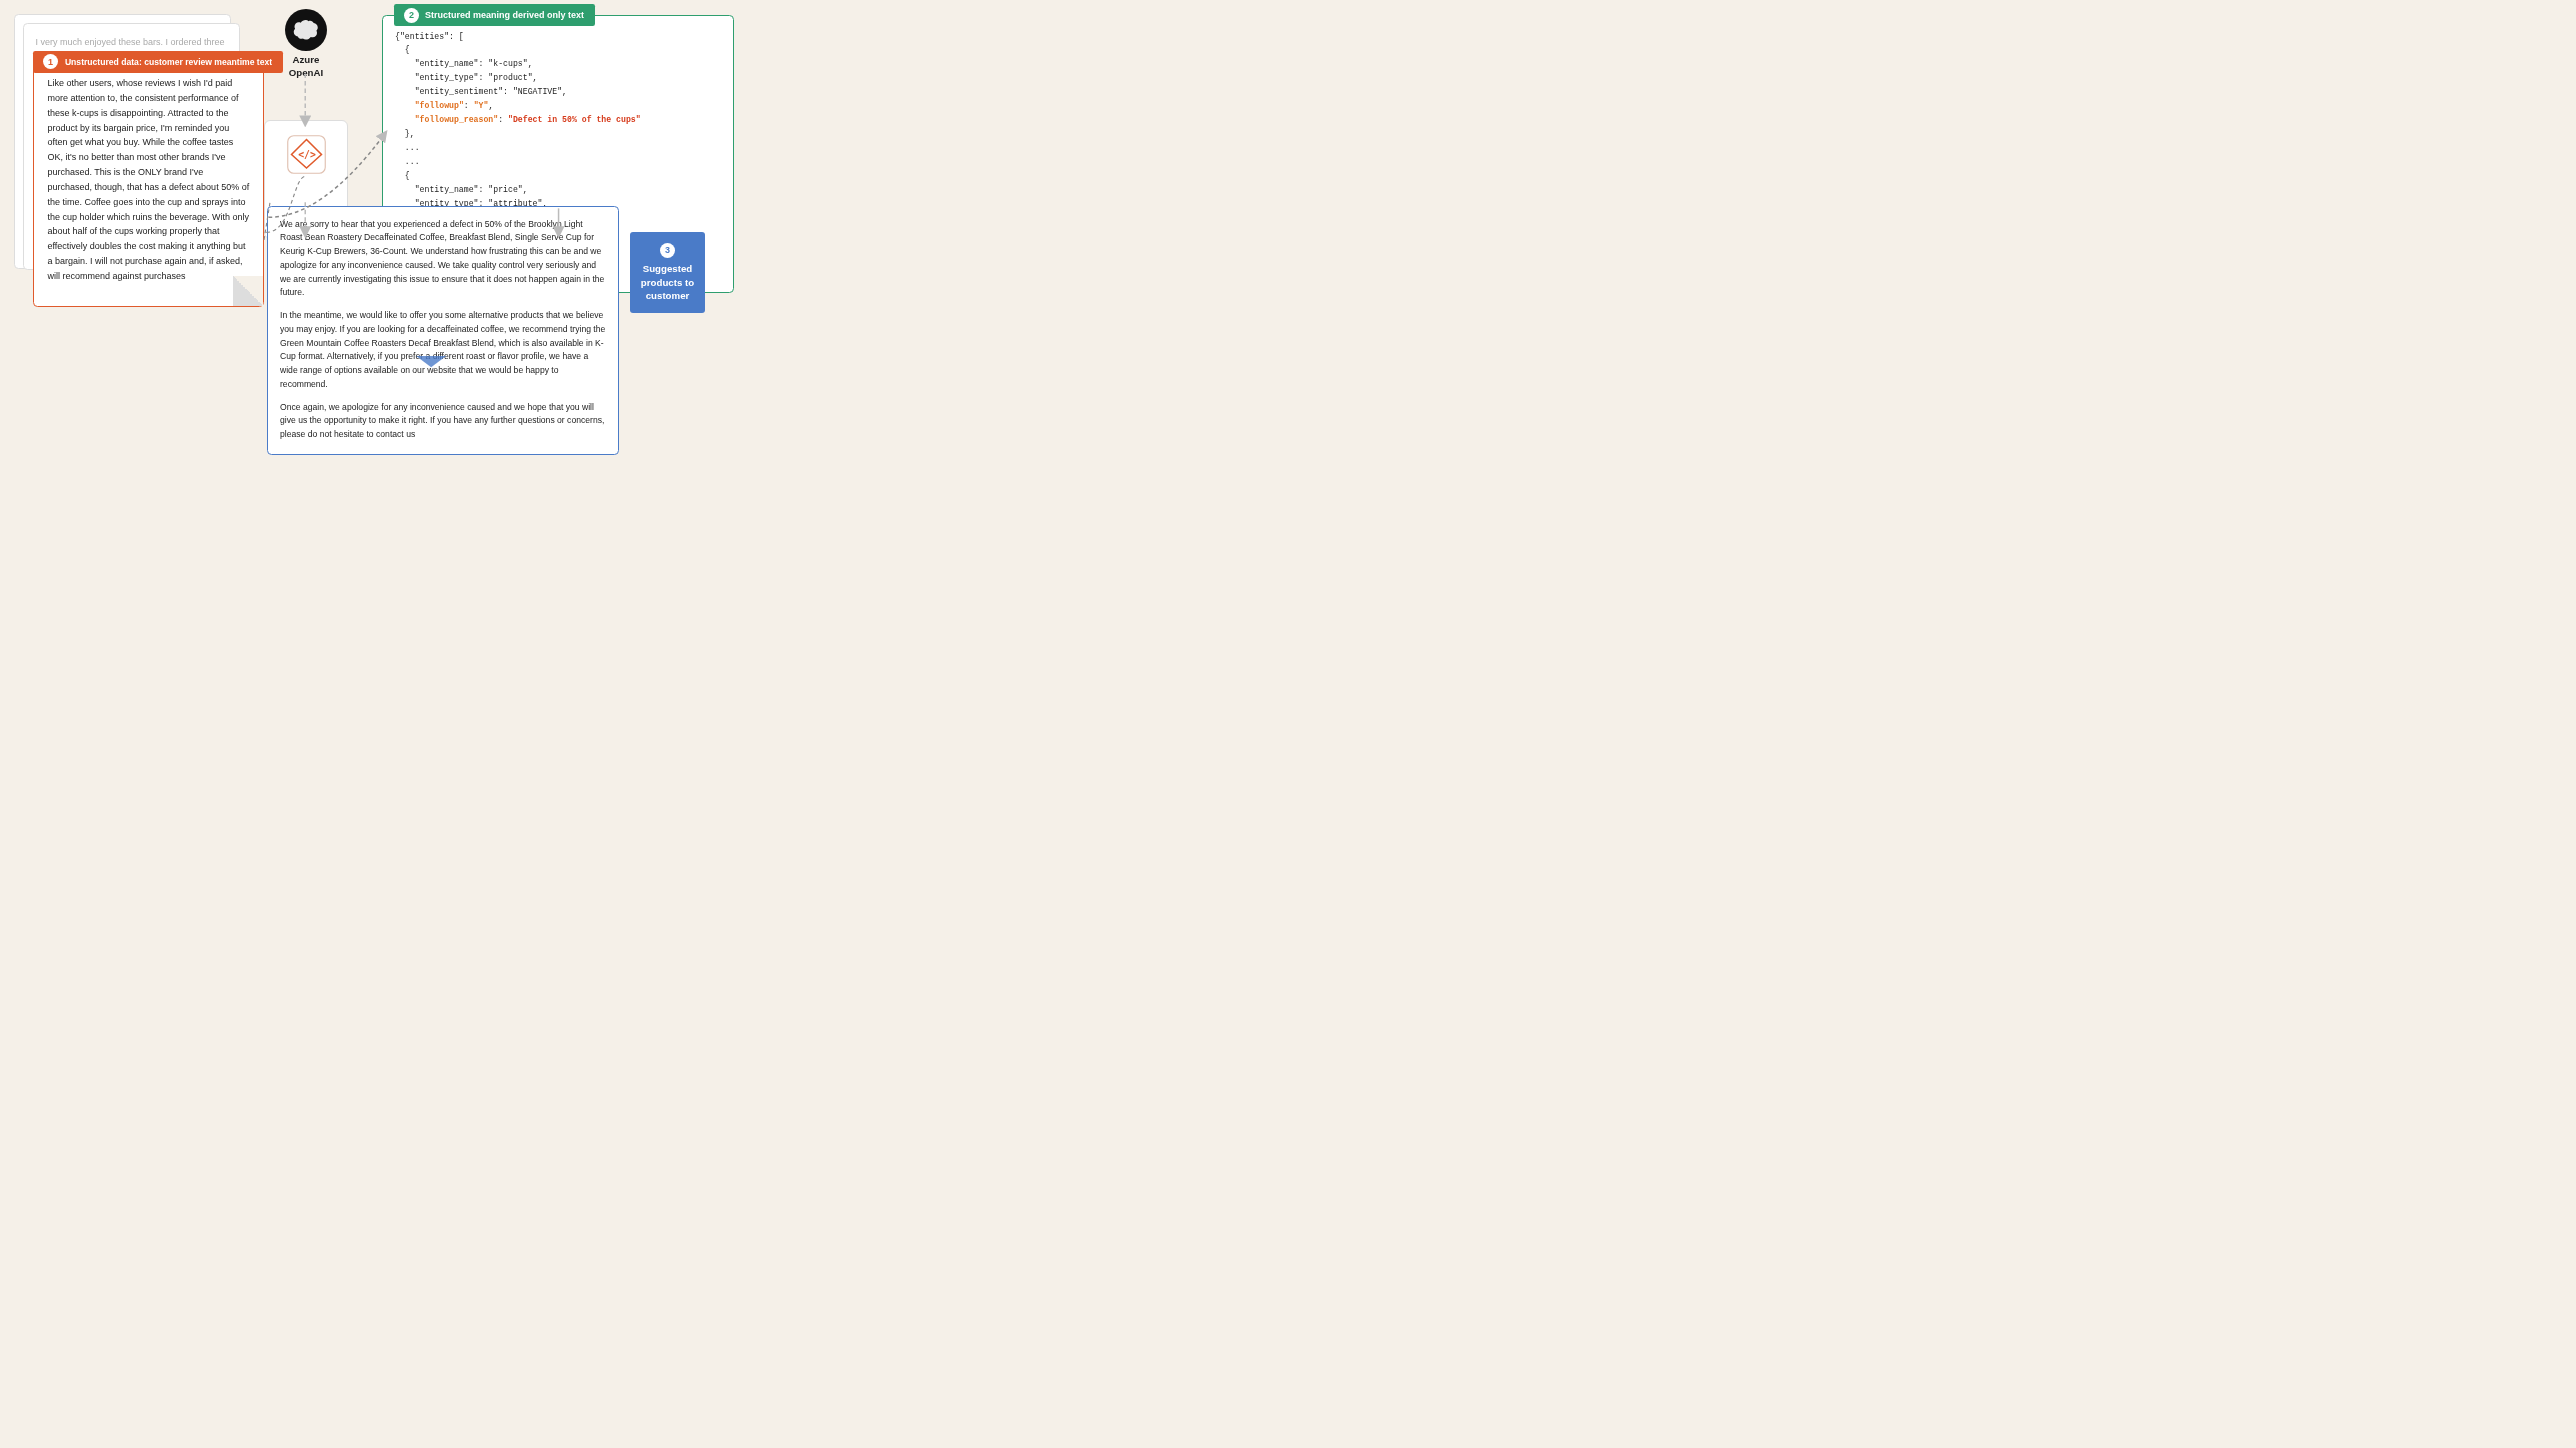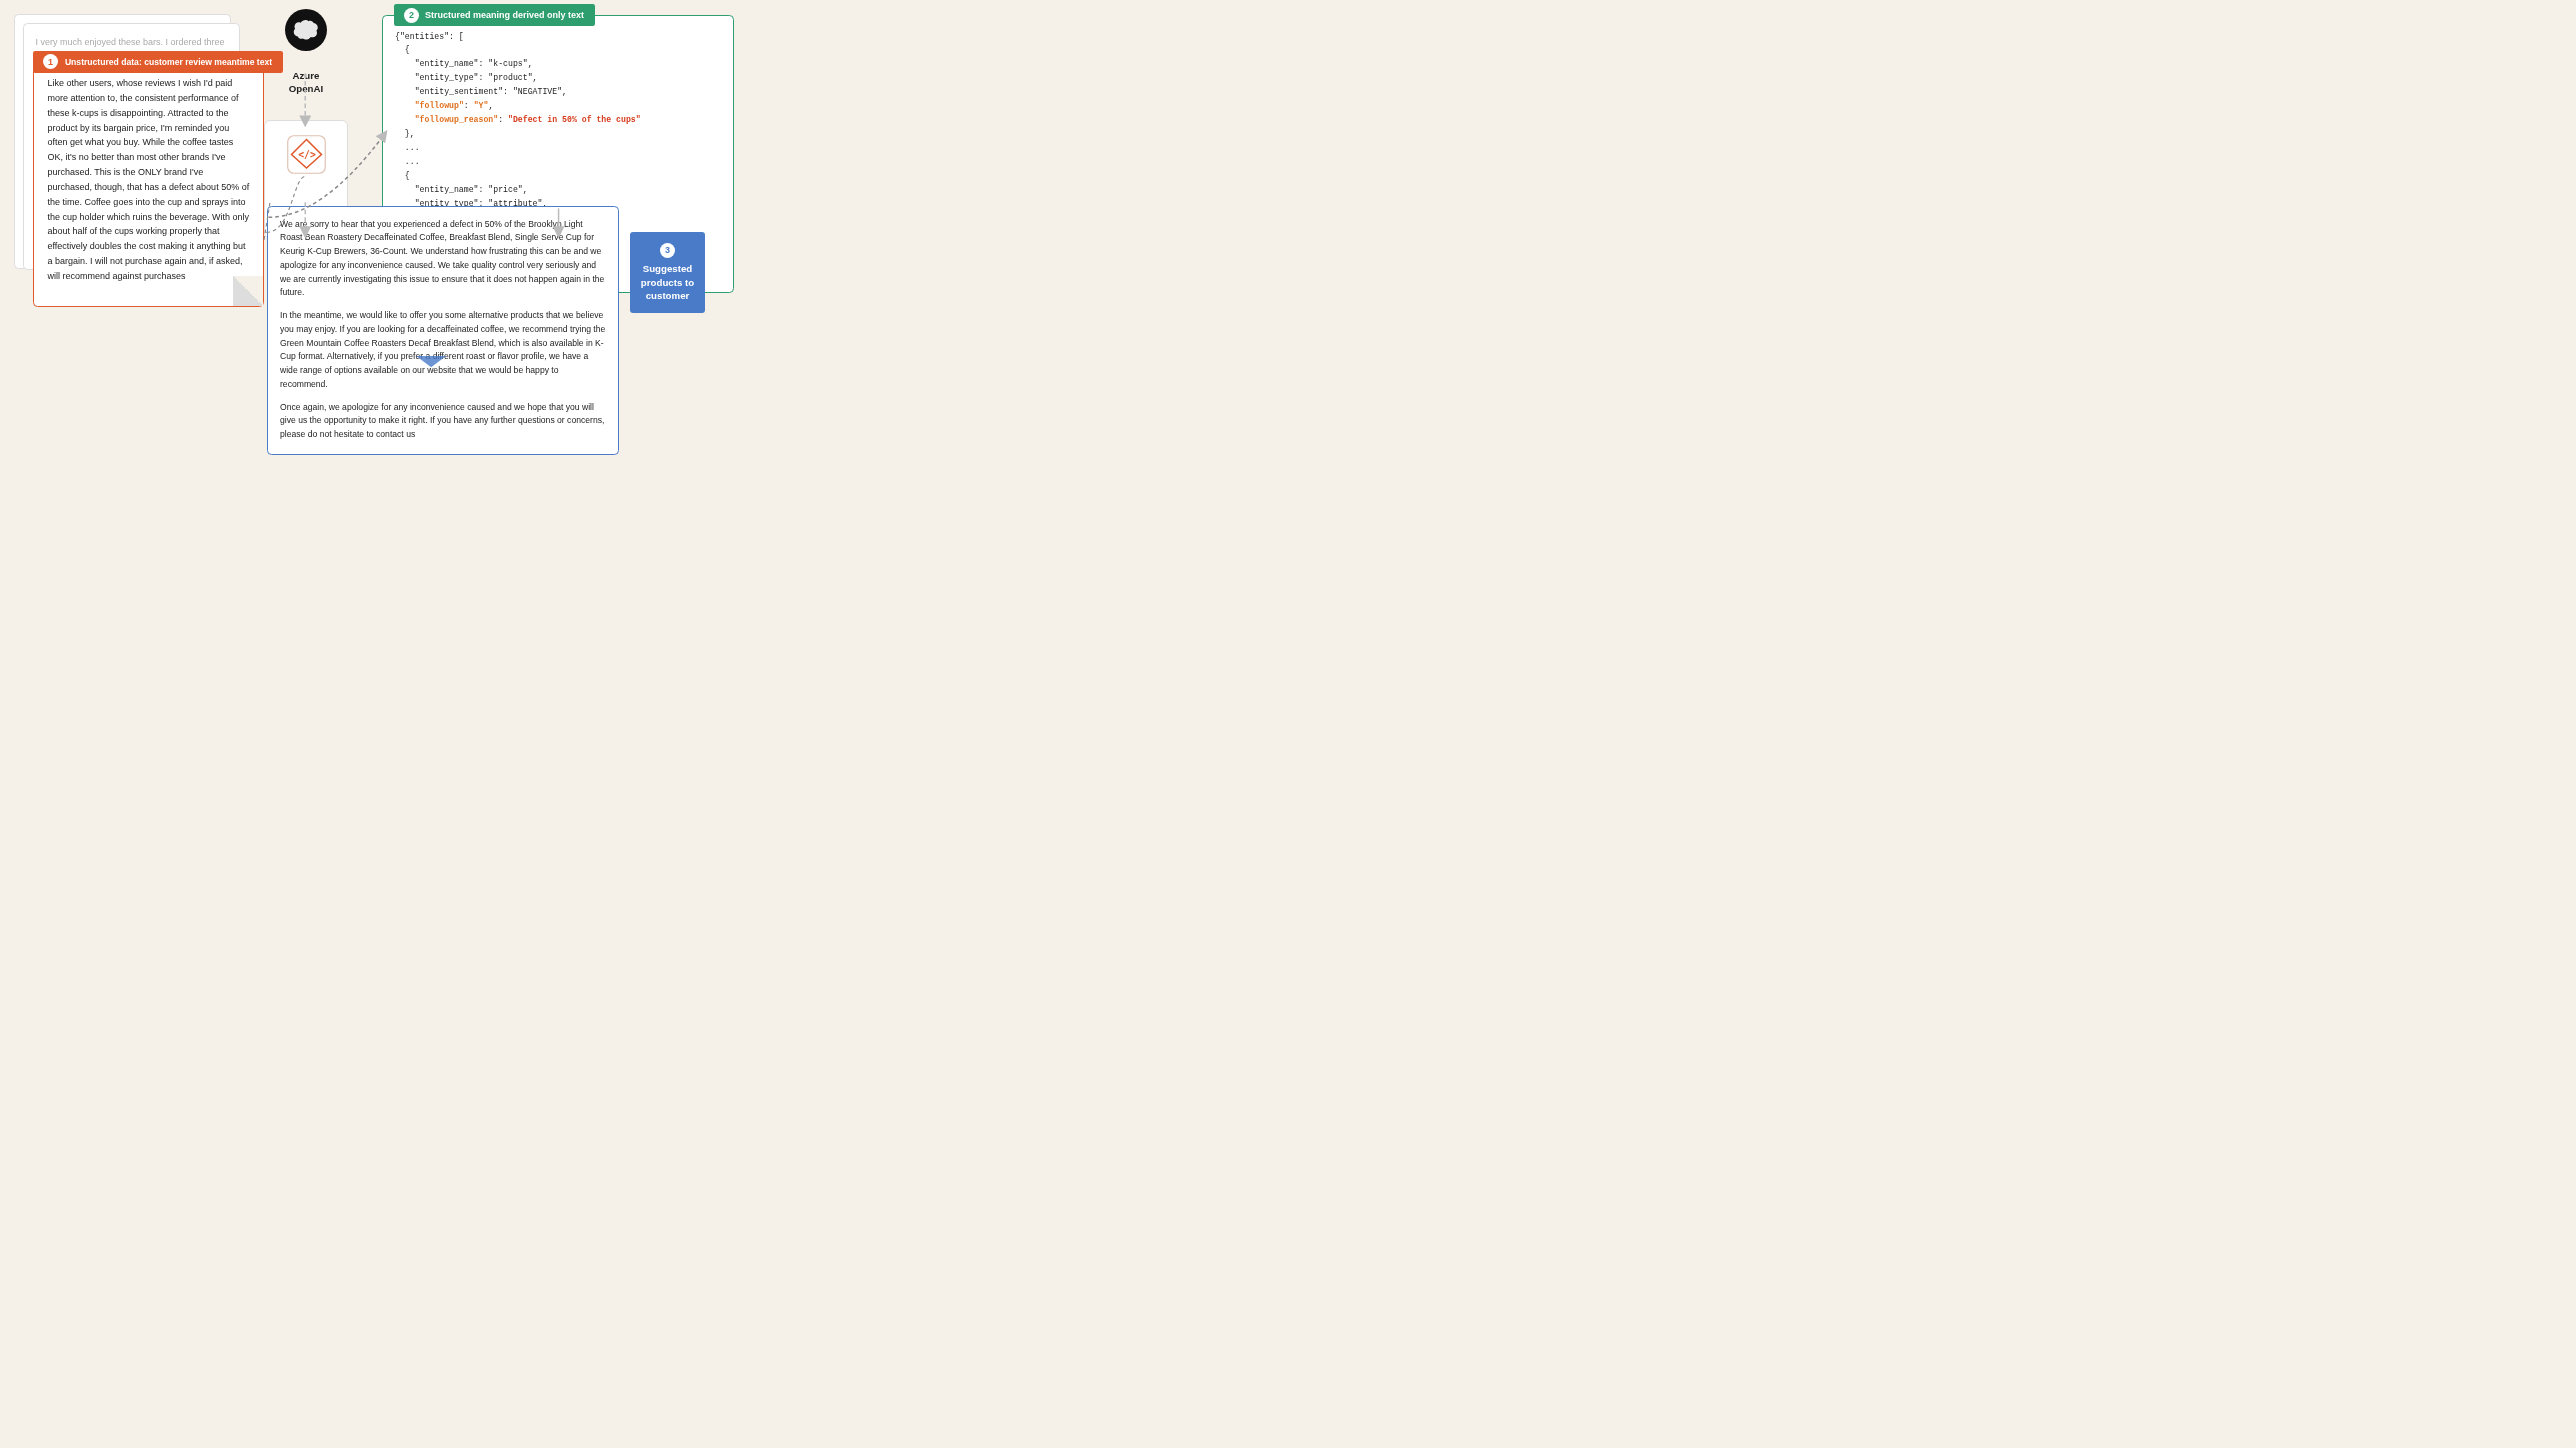--- a/index.html
+++ b/index.html
@@ -95,21 +95,21 @@
     }
 
     
     .azure-logo {
       position: absolute;
       top: 9px;
       left: 285px;
       display: flex;
       flex-direction: column;
       align-items: center;
-      gap: 19px;
+      gap: 3px;
     }
     .azure-logo-circle {
       width: 42px;
       height: 42px;
       background: #111;
       border-radius: 50%;
       display: flex;
       align-items: center;
       justify-content: center;
     }

